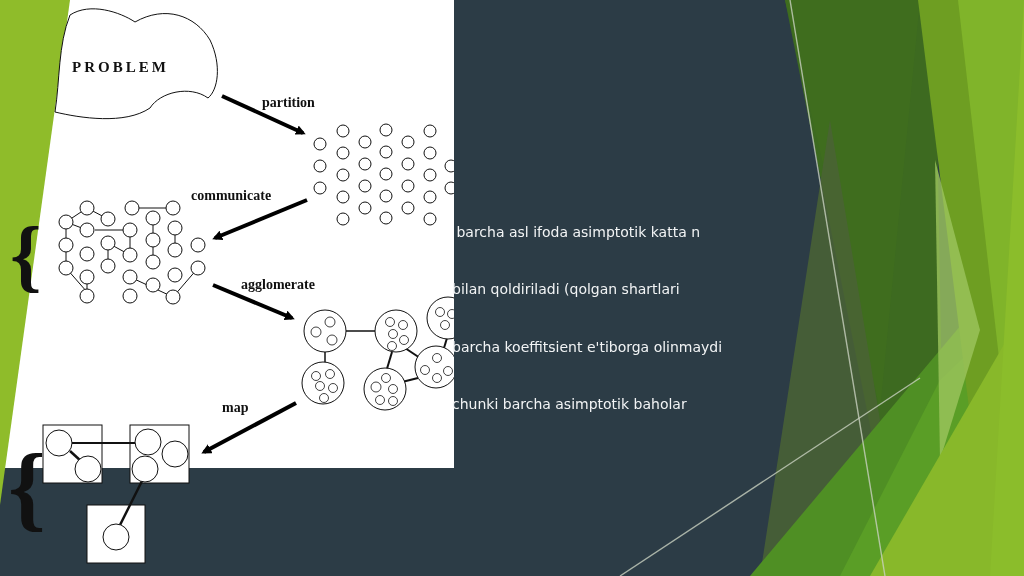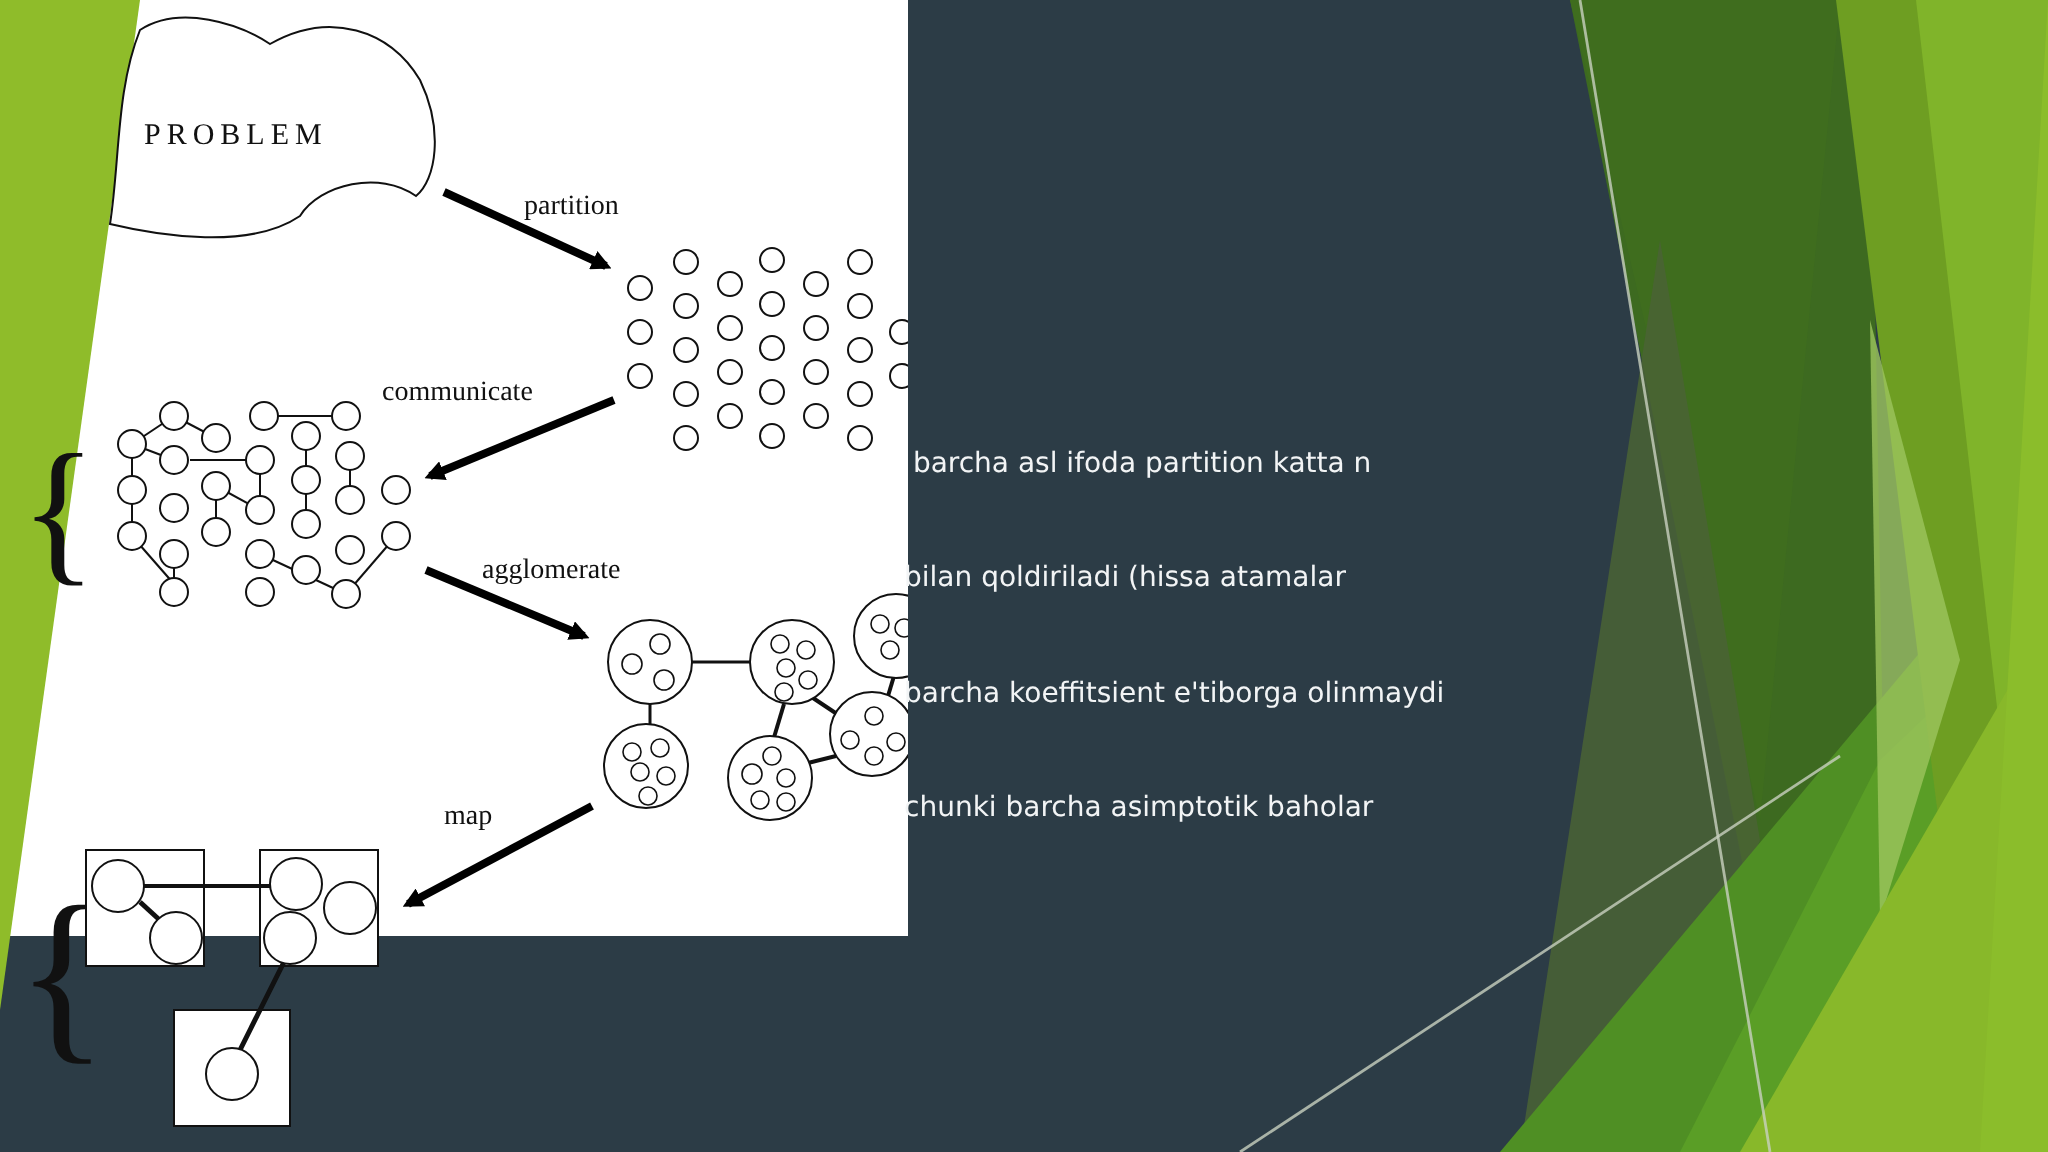--- a/index.html
+++ b/index.html
@@ -1,19 +1,19 @@
 <!DOCTYPE html>
 <html><head>
 <meta charset="utf-8">
 <style>
   html, body { margin: 0; padding: 0; }
   body { width: 1024px; height: 576px; overflow: hidden; position: relative; background: #2c3c46; font-family: "DejaVu Sans", sans-serif; }
   .slide { position: absolute; inset: 0; width: 1024px; height: 576px; overflow: hidden; }
   .bg-svg { position: absolute; left: 0; top: 0; }
-  .figure-panel { position: absolute; left: 0; top: 0; width: 454px; height: 468px; background: #ffffff; }
+  .figure-panel { position: absolute; left: 0; top: 0; width: 454px; height: 468px; background: #ffffff; font-weight: bold; }
   .figure-svg { position: absolute; left: 0; top: 0; }
   .label { font-family: "Liberation Serif", "DejaVu Serif", serif; fill: #111; }
   .problem-label { font-family: "Liberation Serif", "DejaVu Serif", serif; fill: #111; letter-spacing: 3px; }
   .text-block {
     position: absolute; left: 452px; top: 185px; width: 330px;
     color: #f2f4f5; font-size: 14px; line-height: 19.1px;
     font-family: "DejaVu Sans", sans-serif; white-space: pre; overflow: hidden;
   }
   .text-line { display: block; height: 19.1px; }
   .bullet { color: #8fc43a; }
@@ -207,22 +207,22 @@
         <circle cx="88" cy="469" r="13"></circle>
         <circle cx="148" cy="442" r="13"></circle>
         <circle cx="175" cy="454" r="13"></circle>
         <circle cx="145" cy="469" r="13"></circle>
         <circle cx="116" cy="537" r="13"></circle>
       </g>
     </svg>
   </div>
 
   <div class="text-block">
-    <span class="text-line"> barcha asl ifoda partition katta n</span>
-    <span class="text-line">bilan qoldiriladi (hissa atamalar</span>
+    <span class="text-line"> barcha asl ifoda asimptotik katta n</span>
+    <span class="text-line">bilan qoldiriladi (qolgan shartlari</span>
     <span class="text-line">barcha koeffitsient e'tiborga olinmaydi</span>
     <span class="text-line">chunki barcha asimptotik baholar</span>
     
     
     
     
     
     
     
     

